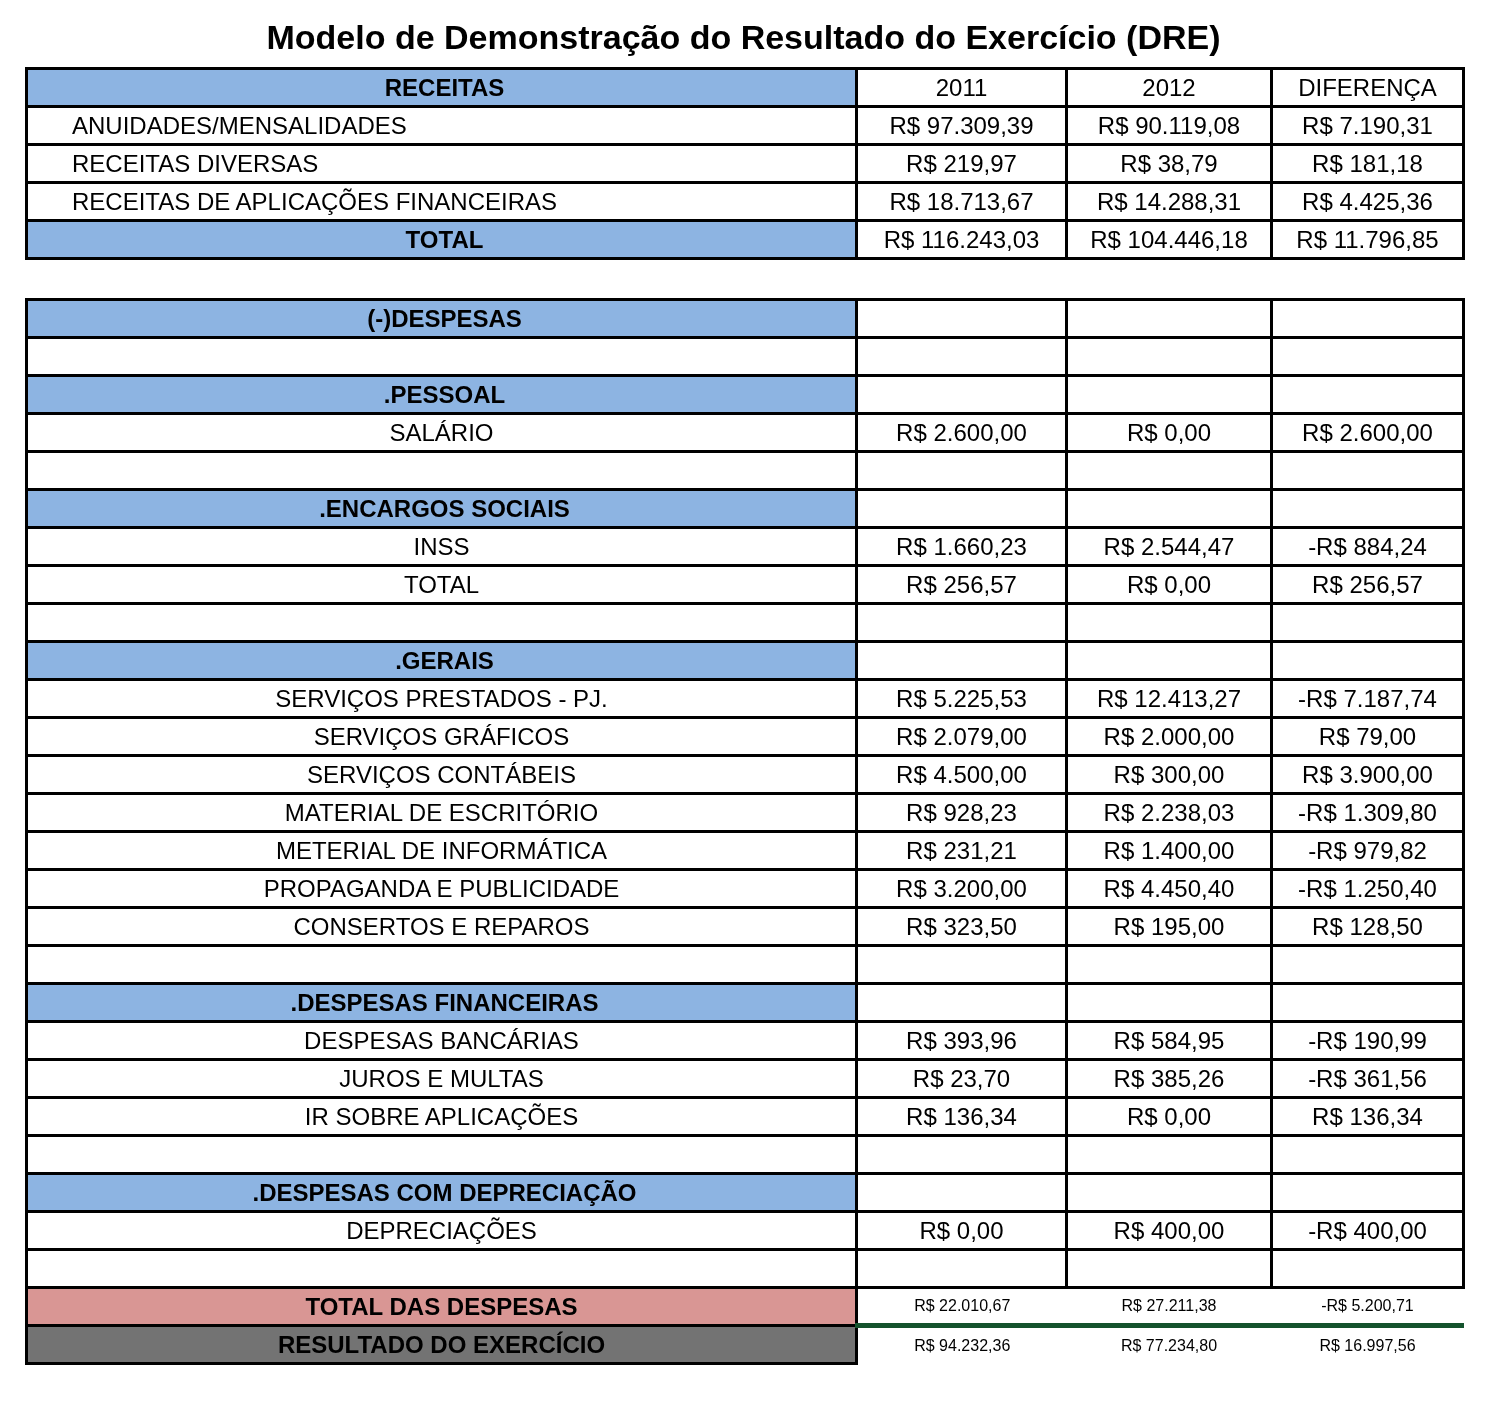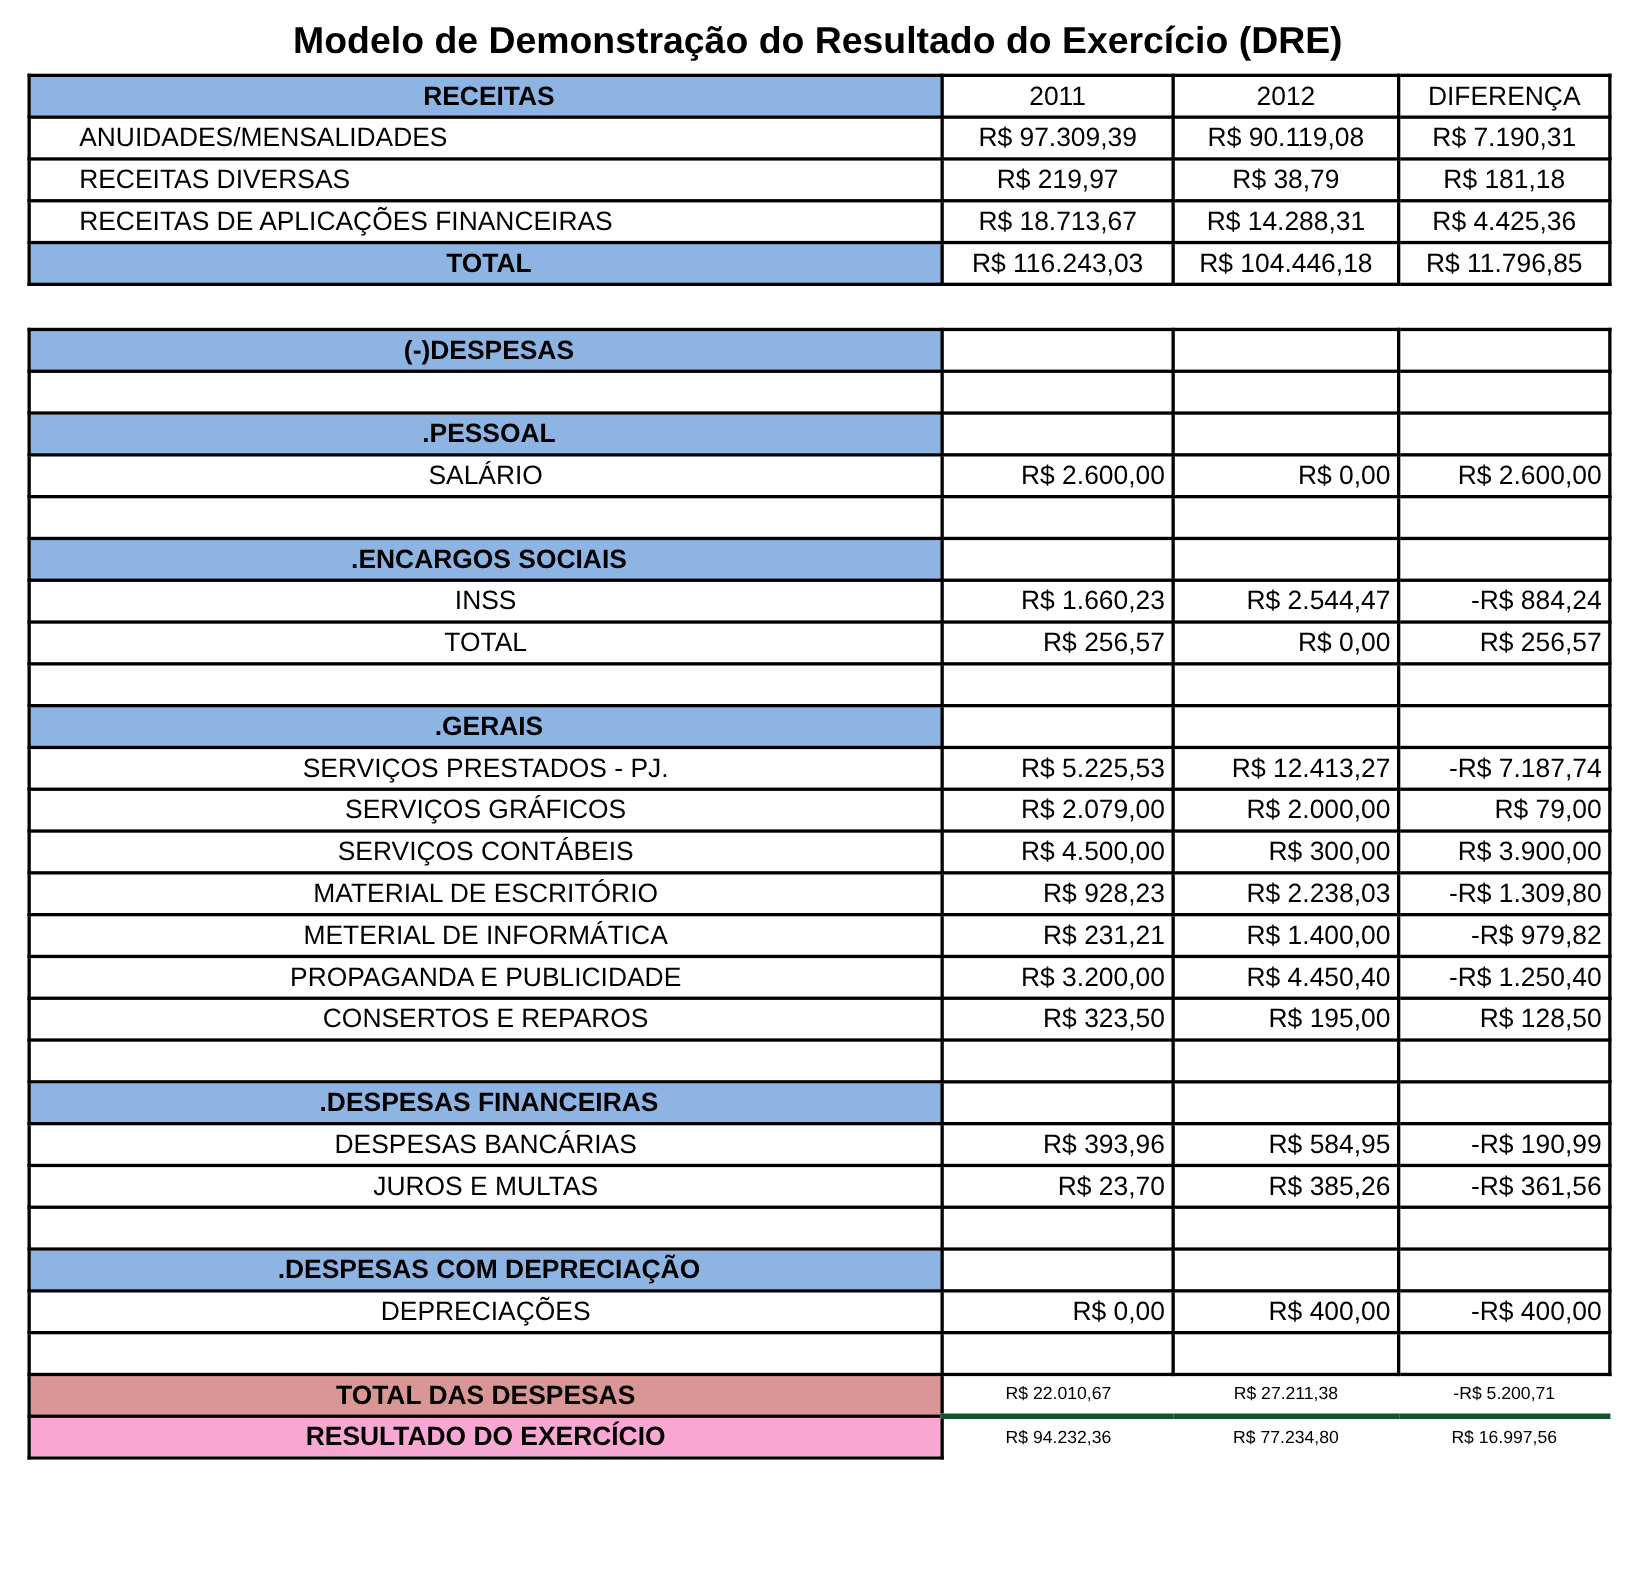--- a/index.html
+++ b/index.html
@@ -38,26 +38,26 @@
     border: 3px solid #000000;
     height: 35px;
     font-size: 24px;
     padding: 0 6px;
     overflow: hidden;
     white-space: nowrap;
     box-sizing: content-box;
   }
   td.center { text-align: center; }
   td.left   { text-align: left; padding-left: 44px; }
-  td.right  { text-align: right; margin-top: 12px; }
+  td.right  { text-align: center; margin-top: 12px; }
   td.bold   { font-weight: bold; }
 
   td.blue  { background: #8db4e2; padding-left: 12px; }
   td.red   { background: #d99694; }
-  td.green { background: #f9a8d4; }
+  td.green { background: #737373; }
 
   
   td.free { border: none; }
   td.total-line { border-bottom: 5px solid #14532d; }
 
   .gap { height: 38px; }
 </style>
 </head>
 <body>
 
@@ -236,20 +236,26 @@
           <td class="cell right">R$ 584,95</td>
           <td class="cell right">-R$ 190,99</td>
         </tr>
         <tr>
           <td class="cell center">JUROS E MULTAS</td>
           <td class="cell right">R$ 23,70</td>
           <td class="cell right">R$ 385,26</td>
           <td class="cell right">-R$ 361,56</td>
         </tr>
         <tr>
+          <td class="cell center">IR SOBRE APLICAÇÕES</td>
+          <td class="cell right">R$ 136,34</td>
+          <td class="cell right">R$ 0,00</td>
+          <td class="cell right">R$ 136,34</td>
+        </tr>
+        <tr>
           <td class="cell"></td>
           <td class="cell"></td>
           <td class="cell"></td>
           <td class="cell"></td>
         </tr>
         <tr>
           <td class="cell blue bold center">.DESPESAS COM DEPRECIAÇÃO</td>
           <td class="cell"></td>
           <td class="cell"></td>
           <td class="cell"></td>

